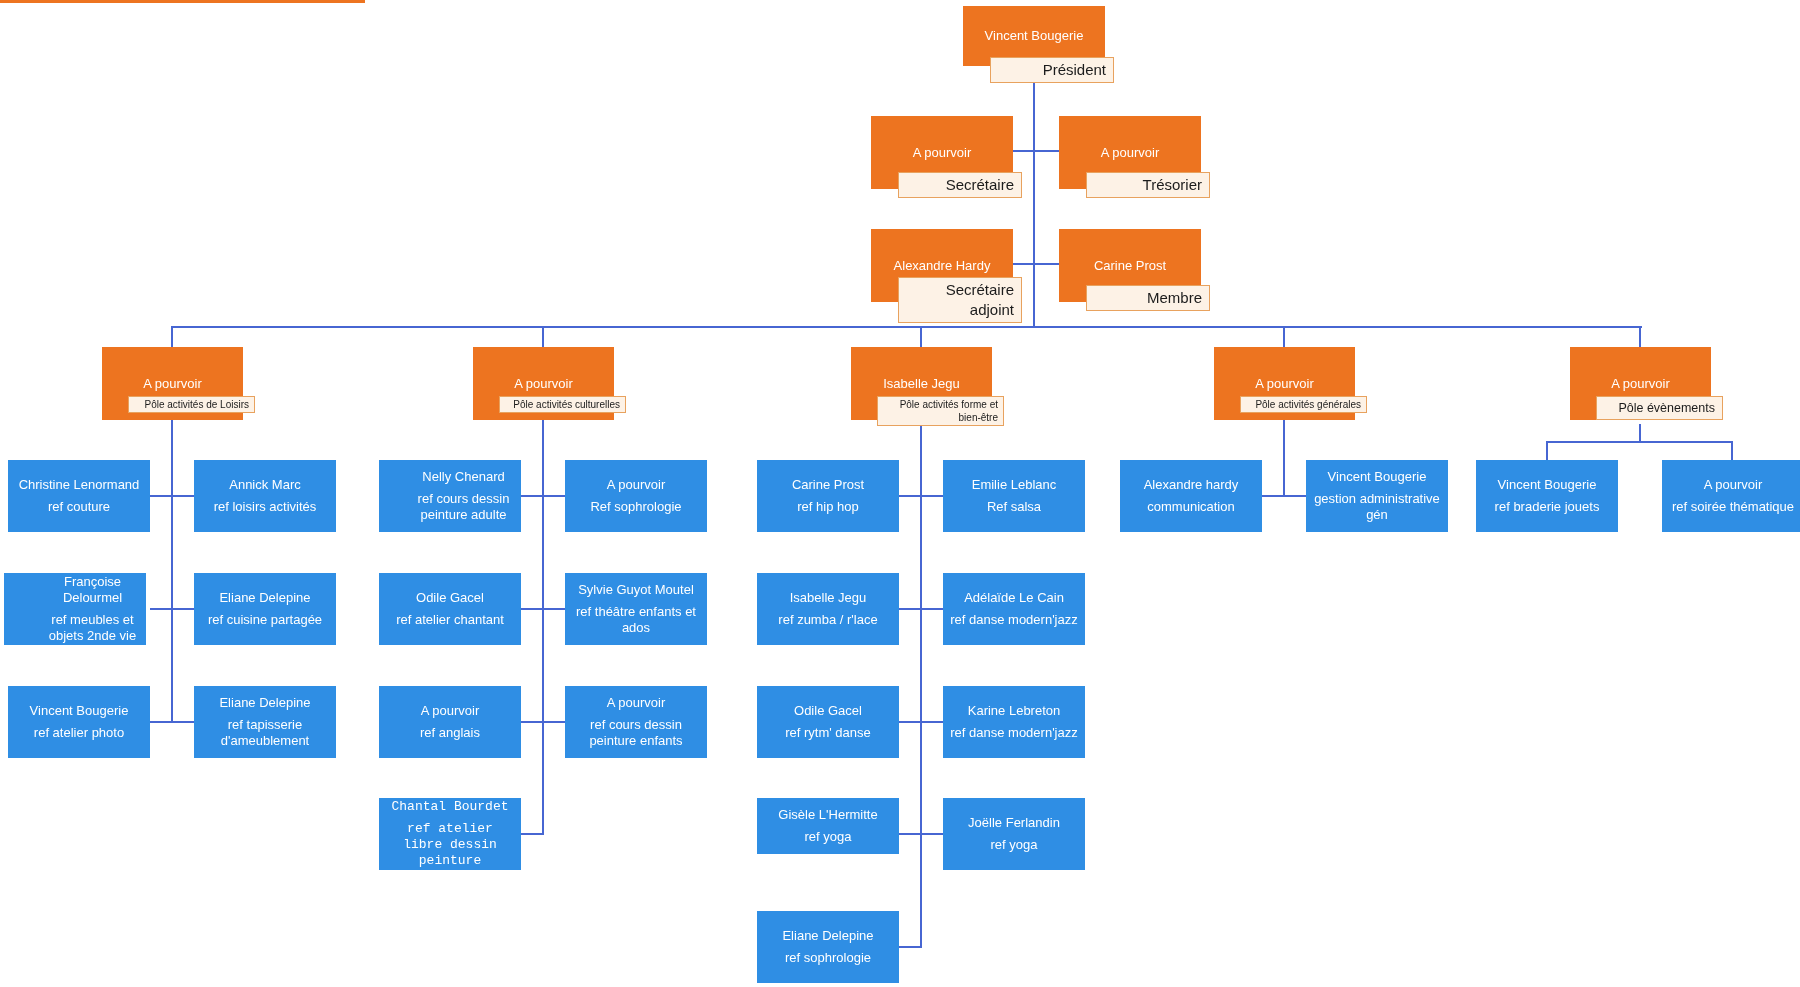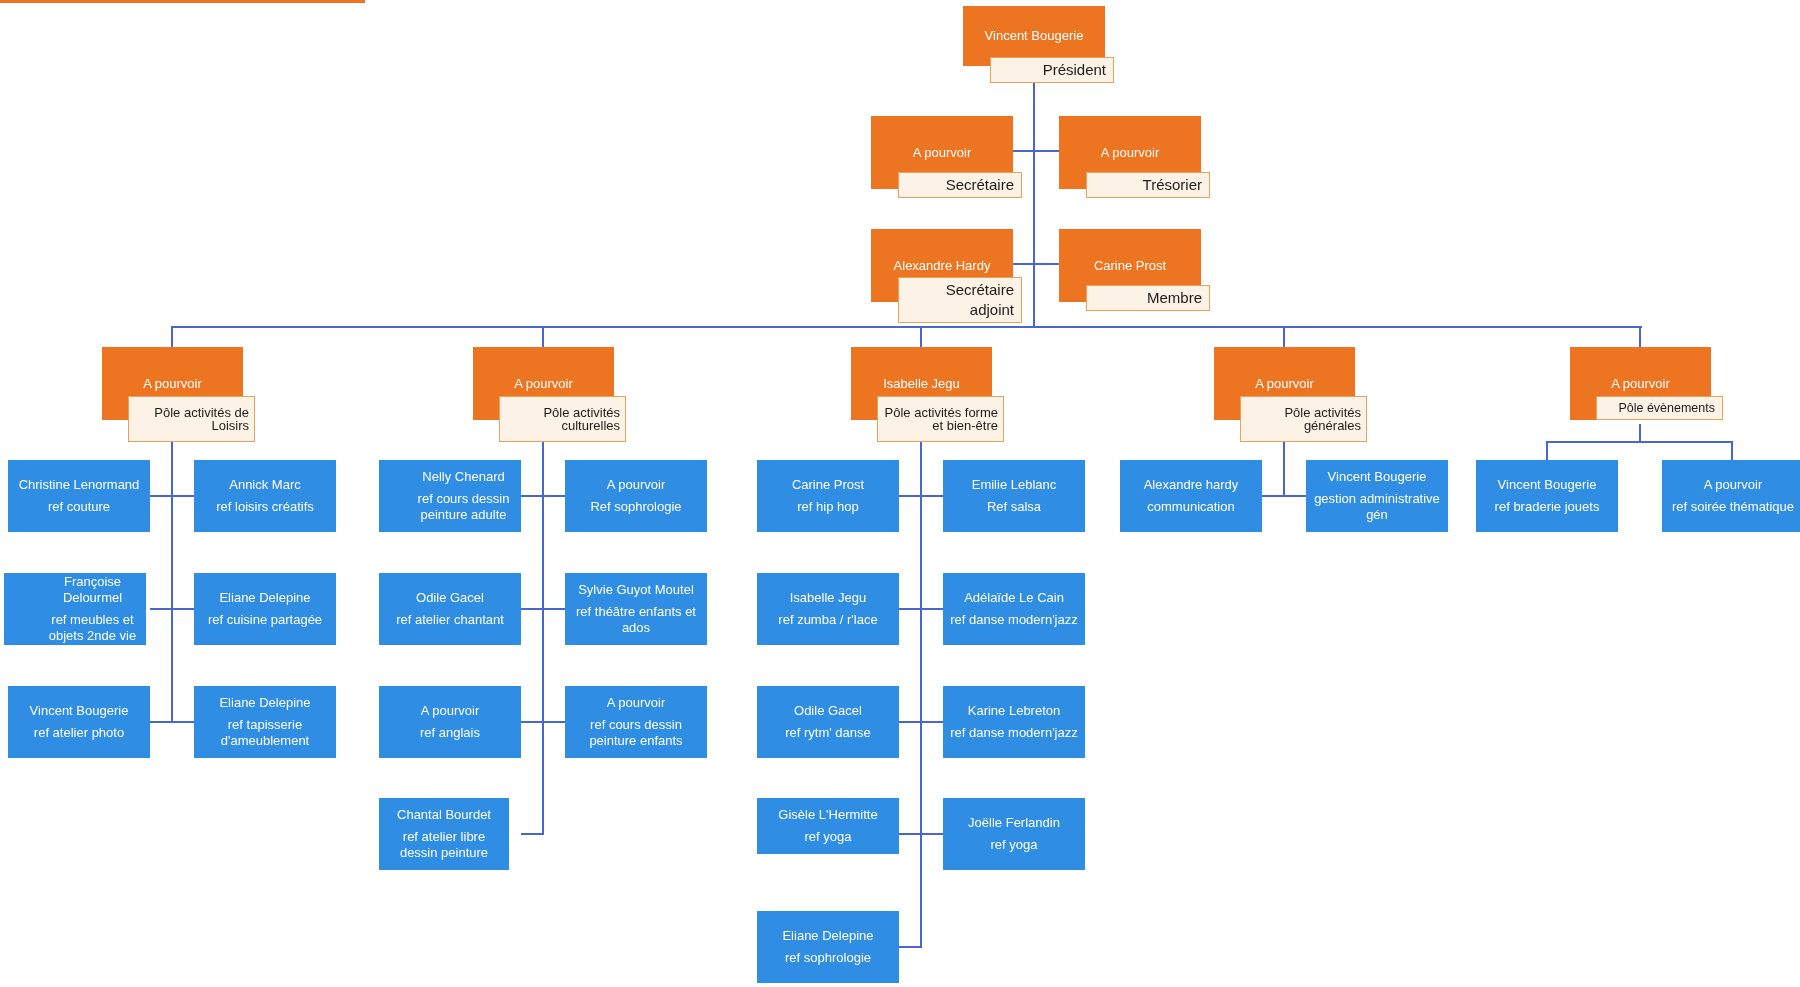--- a/index.html
+++ b/index.html
@@ -9,21 +9,21 @@
   .line{position:absolute;background:#4766d2;z-index:1;}
   .node{position:absolute;display:flex;flex-direction:column;align-items:center;justify-content:center;
         text-align:center;color:#ffffff;z-index:2;box-sizing:border-box;}
   .node.orange{background:#ed7420;}
   .node.blue{background:#2f8ee4;gap:6px;padding:2px 5px;}
   .node .name{font-size:13px;line-height:16px;}
   .node .role{font-size:13px;line-height:16px;}
   .label{position:absolute;z-index:3;background:#fdf2e6;border:1px solid #e8a25e;color:#1c1c1c;
          text-align:right;box-sizing:border-box;}
   .label.exec{width:124px;font-size:15px;line-height:20px;padding:2px 7px 2px 4px;}
-  .label.dept{width:127px;font-size:13px;line-height:13px;padding:9px 5px;}
+  .label.dept{width:127px;font-size:10px;line-height:13px;padding:1px 5px;}
   .label.dept.single{font-size:12.5px;line-height:16px;padding:3px 7px;}
 </style>
 </head>
 <body>
 
 <div id="canvas">
   <div class="top-line"></div>
   <div id="nodes">
       <div class="line" style="left: 1033px; top: 64px; width: 2px; height: 263px;"></div>
       <div class="line" style="left: 1013px; top: 150px; width: 46px; height: 2px;"></div>
@@ -78,21 +78,21 @@
       <div class="node orange" style="left: 102px; top: 347px; width: 141px; height: 73px;">
         <div class="name">A pourvoir</div>
       </div>
       <div class="label dept" style="left: 128px; top: 396px;">Pôle activités de Loisirs</div>
       <div class="node blue" style="left: 8px; top: 460px; width: 142px; height: 72px;">
         <div class="name">Christine Lenormand</div>
         <div class="role">ref couture</div>
       </div>
       <div class="node blue" style="left: 194px; top: 460px; width: 142px; height: 72px;">
         <div class="name">Annick Marc</div>
-        <div class="role">ref loisirs créatifs</div>
+        <div class="role">ref loisirs activités</div>
       </div>
       <div class="node blue" style="left: 4px; top: 573px; width: 142px; height: 72px; padding-left: 40px;">
         <div class="name">Françoise Delourmel</div>
         <div class="role">ref meubles et objets 2nde vie</div>
       </div>
       <div class="node blue" style="left: 194px; top: 573px; width: 142px; height: 72px;">
         <div class="name">Eliane Delepine</div>
         <div class="role">ref cuisine partagée</div>
       </div>
       <div class="node blue" style="left: 8px; top: 686px; width: 142px; height: 72px;">
@@ -124,21 +124,21 @@
         <div class="role">ref théâtre enfants et ados</div>
       </div>
       <div class="node blue" style="left: 379px; top: 686px; width: 142px; height: 72px;">
         <div class="name">A pourvoir</div>
         <div class="role">ref anglais</div>
       </div>
       <div class="node blue" style="left: 565px; top: 686px; width: 142px; height: 72px;">
         <div class="name">A pourvoir</div>
         <div class="role">ref cours dessin peinture enfants</div>
       </div>
-      <div class="node blue" style="left: 379px; top: 798px; width: 130px; height: 72px;">
+      <div class="node blue" style="left: 379px; top: 798px; width: 142px; height: 72px; font-family: Liberation Mono, monospace;">
         <div class="name">Chantal Bourdet</div>
         <div class="role">ref atelier libre dessin peinture</div>
       </div>
       <div class="node orange" style="left: 851px; top: 347px; width: 141px; height: 73px;">
         <div class="name">Isabelle Jegu</div>
       </div>
       <div class="label dept" style="left: 877px; top: 396px;">Pôle activités forme et bien-être</div>
       <div class="node blue" style="left: 757px; top: 460px; width: 142px; height: 72px;">
         <div class="name">Carine Prost</div>
         <div class="role">ref hip hop</div>

